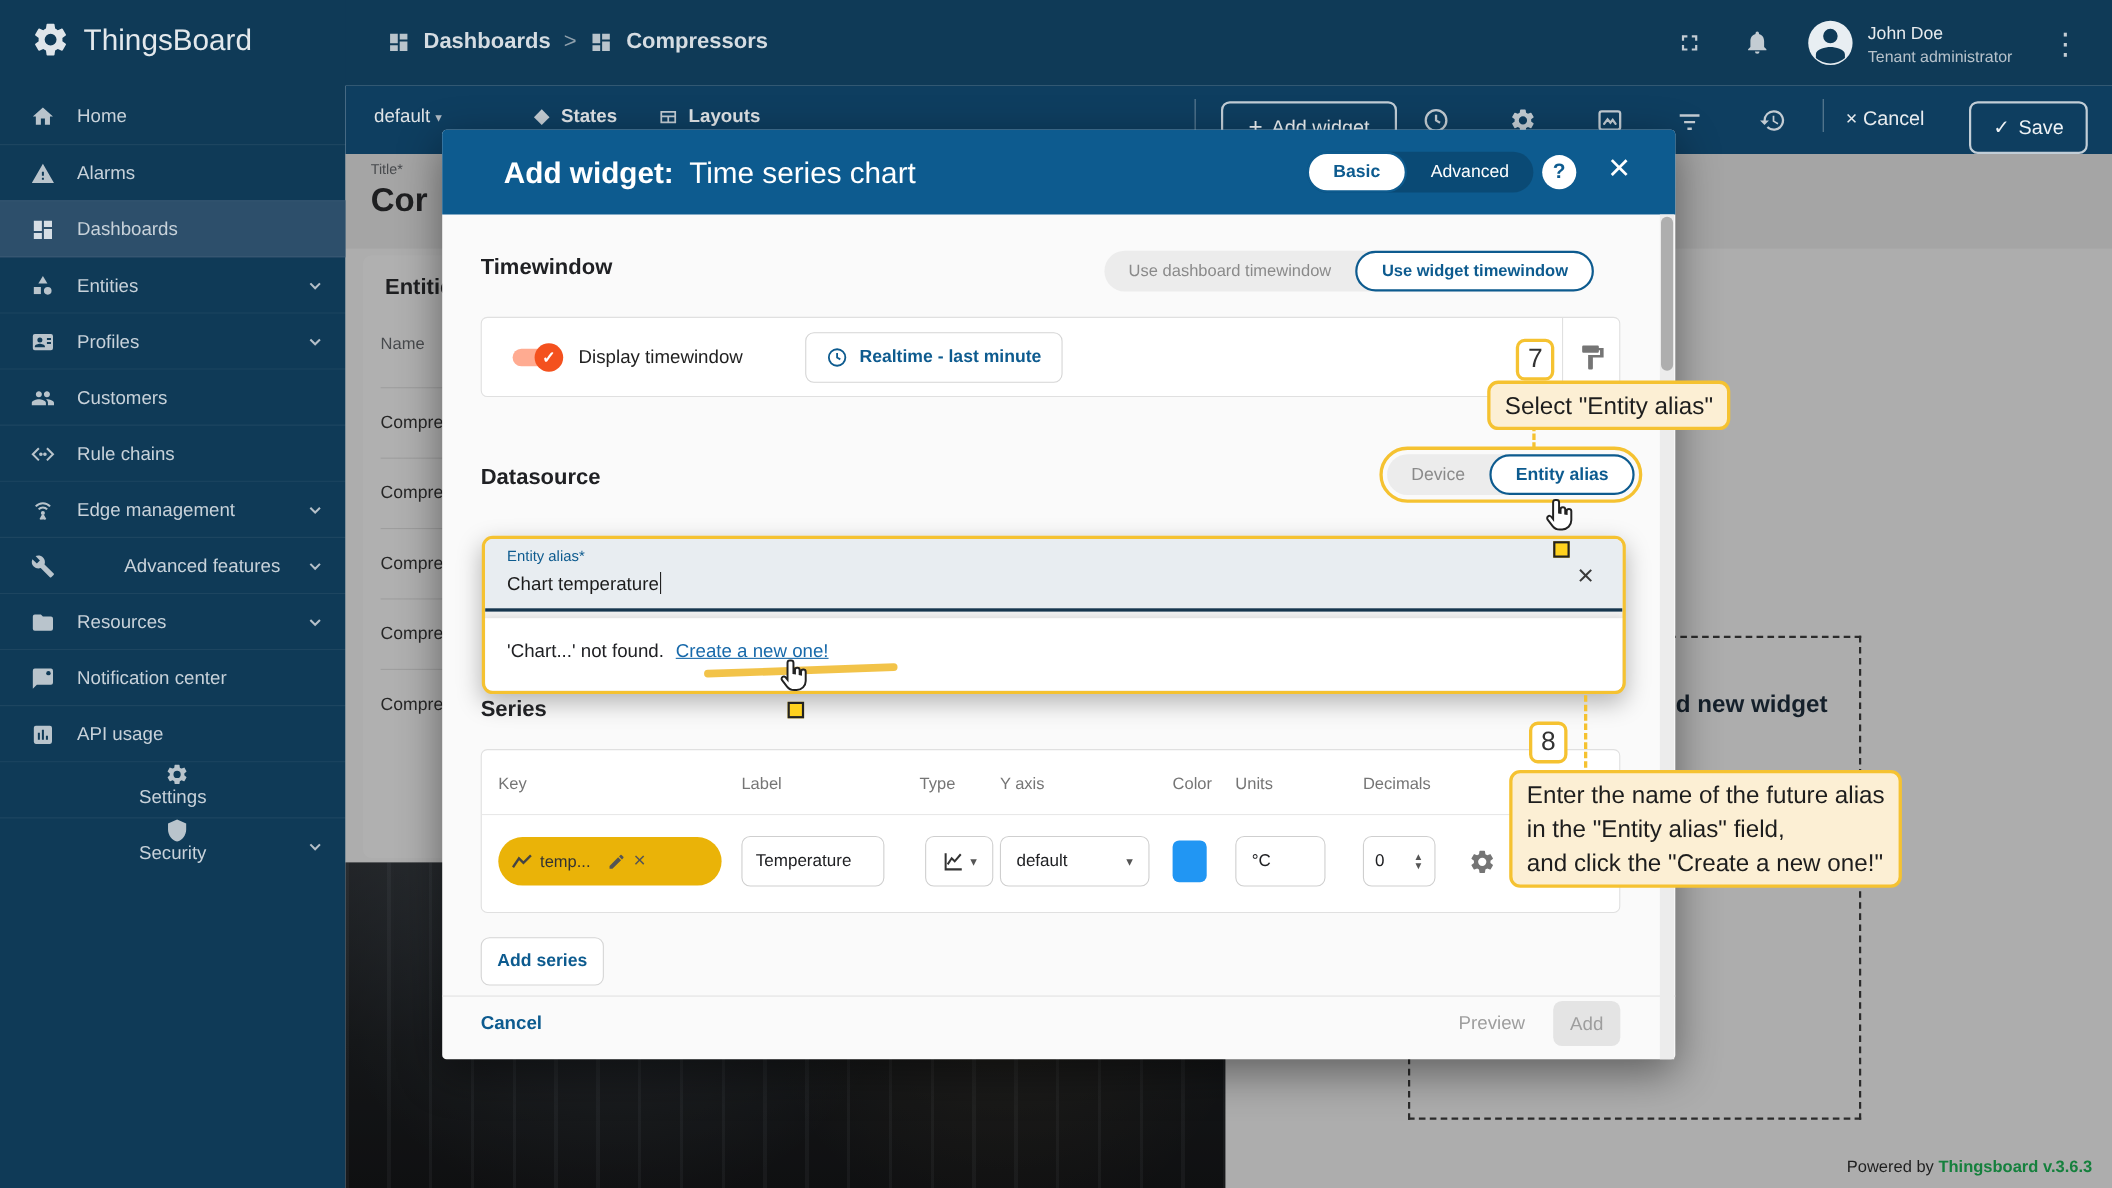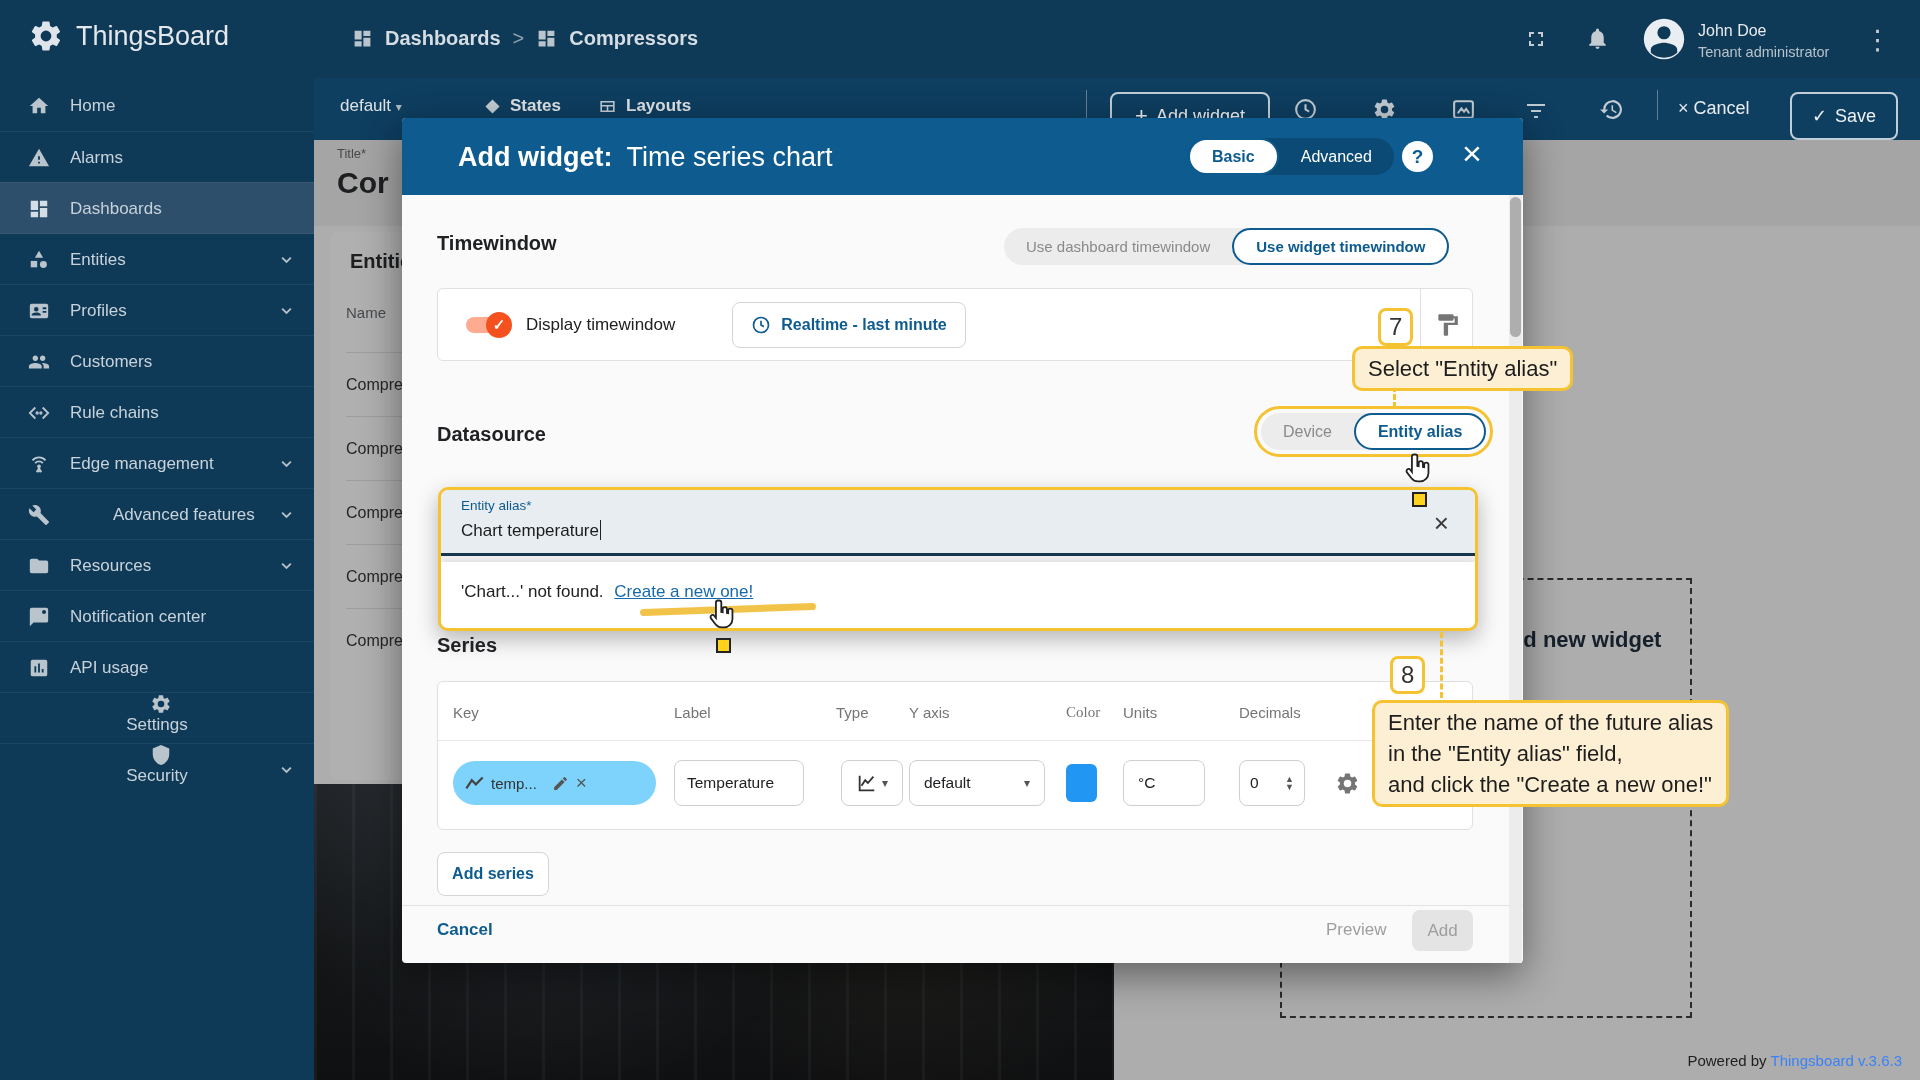--- a/index.html
+++ b/index.html
@@ -29,21 +29,21 @@
           display:flex;align-items:center;font-size:16px;color:#2b2b2b;}
   .photo{left:314px;top:784px;width:800px;height:296px;z-index:2;
     background:
       radial-gradient(circle at 30% 15%, rgba(150,170,190,0.18), transparent 45%),
       radial-gradient(circle at 75% 40%, rgba(200,160,90,0.10), transparent 35%),
       repeating-linear-gradient(90deg, rgba(190,200,210,0.08) 0 3px, transparent 3px 38px),
       linear-gradient(180deg,#23272c 0%,#101316 55%,#090a0c 100%);}
   .overlay{left:314px;top:140px;width:1606px;height:940px;background:rgba(30,30,30,0.35);z-index:5;}
   .dashed-box{left:1280px;top:578px;width:408px;height:436px;border:2px dashed #2b2b2b;z-index:6;}
   .powered{right:18px;top:1052px;font-size:15px;color:#1f1f1f;z-index:6;}
-  .powered a{color:#3b82f6;font-weight:normal;text-decoration:none;}
+  .powered a{color:#15803d;font-weight:bold;text-decoration:none;}
   
   .pillbtn{border:2px solid rgba(255,255,255,0.75);border-radius:8px;color:#eef2f5;
            display:flex;align-items:center;justify-content:center;gap:8px;font-size:18px;cursor:pointer;}
   
   .modal{left:402px;top:118px;width:1121px;height:845px;background:#fafafa;border-radius:4px;
          box-shadow:0 12px 40px rgba(0,0,0,0.45);z-index:10;}
   .m-head{position:absolute;left:0;top:0;width:1121px;height:77px;background:#0d5b8f;border-radius:4px 4px 0 0;}
   .m-title{position:absolute;left:56px;top:24px;color:#fff;font-size:27px;}
   .m-title b{margin-right:14px;}
   .seg{position:absolute;display:flex;align-items:center;background:rgba(0,0,0,0.18);border-radius:19px;height:37px;}
@@ -434,26 +434,26 @@
         </div>
       </div>
     </div>
 
     <div class="sect nowrap" style="left:35px;top:516px;">Series</div>
     <div class="card" style="left:35px;top:563px;width:1036px;height:149px;">
       <span class="thead" style="left:15px;top:22px;">Key</span>
       <span class="thead" style="left:236px;top:22px;">Label</span>
       <span class="thead" style="left:398px;top:22px;">Type</span>
       <span class="thead" style="left:471px;top:22px;">Y axis</span>
-      <span class="thead" style="left:628px;top:22px;font-family:Liberation Serif, serif;">Color</span>
+      <span class="thead" style="left:628px;top:22px;">Color</span>
       <span class="thead" style="left:685px;top:22px;">Units</span>
       <span class="thead" style="left:801px;top:22px;">Decimals</span>
       <div class="abs" style="left:0;right:0;top:58px;border-top:1px solid #e8e8e8;"></div>
 
-      <div class="abs" style="left:15px;top:79px;width:203px;height:44px;background:#7dd3fc;border-radius:22px;display:flex;align-items:center;padding:0 12px;box-sizing:border-box;gap:7px;">
+      <div class="abs" style="left:15px;top:79px;width:203px;height:44px;background:#eab308;border-radius:22px;display:flex;align-items:center;padding:0 12px;box-sizing:border-box;gap:7px;">
         <span>
             <svg width="19" height="14" viewBox="0 0 14 10" fill="none" stroke="#444" stroke-width="1.6">
               <polyline points="1,9 5,3 8,6 13,1"></polyline>
             </svg>
           </span>
         <span style="font-size:15px;color:#333;max-width:52px;overflow:hidden;white-space:nowrap;">temp...</span>
         <span style="margin-left:8px;cursor:pointer;">
             <svg width="17" height="17" viewBox="0 0 24 24" fill="#555">
               <path d="M3 17.25V21h3.75L17.8 9.94l-3.75-3.75L3 17.25zM20.7 7a1 1 0 0 0 0-1.4l-2.3-2.3a1 1 0 0 0-1.4 0l-1.8 1.8 3.75 3.75L20.7 7z"></path>
             </svg>

